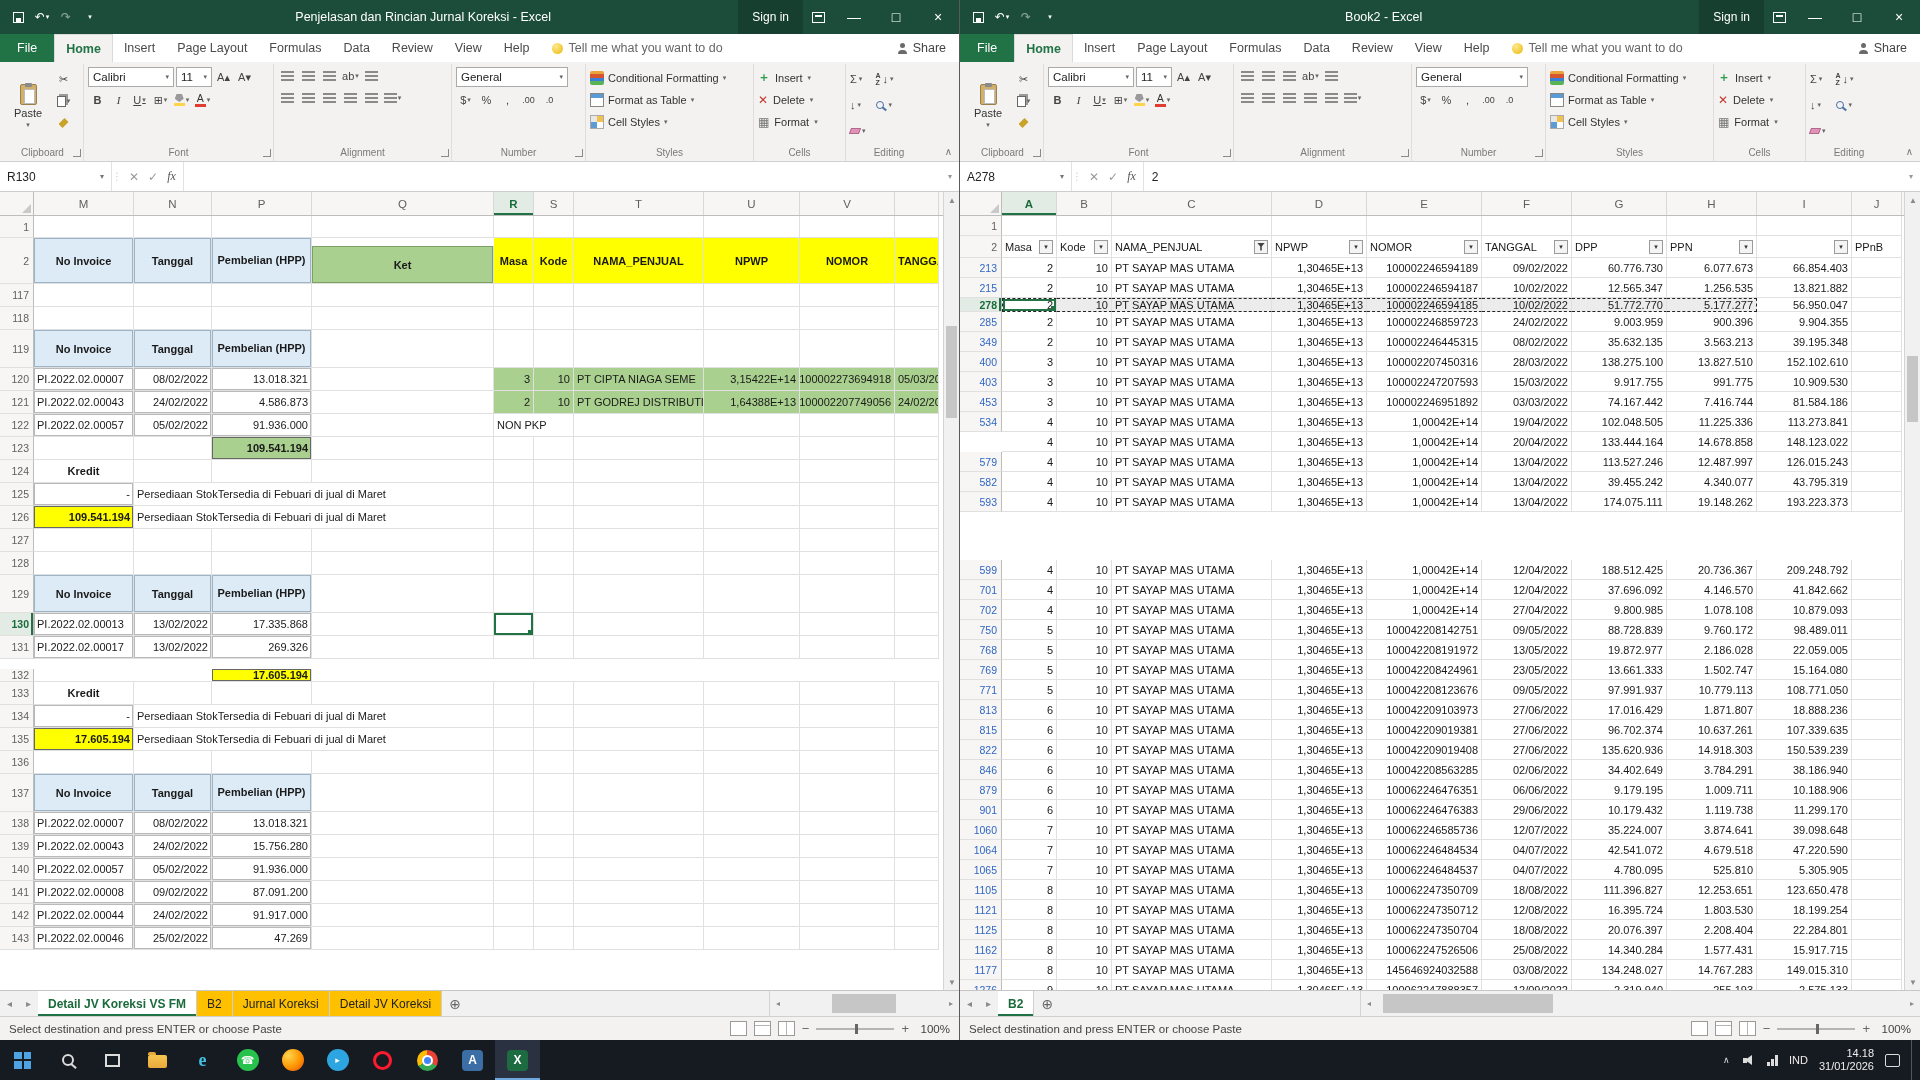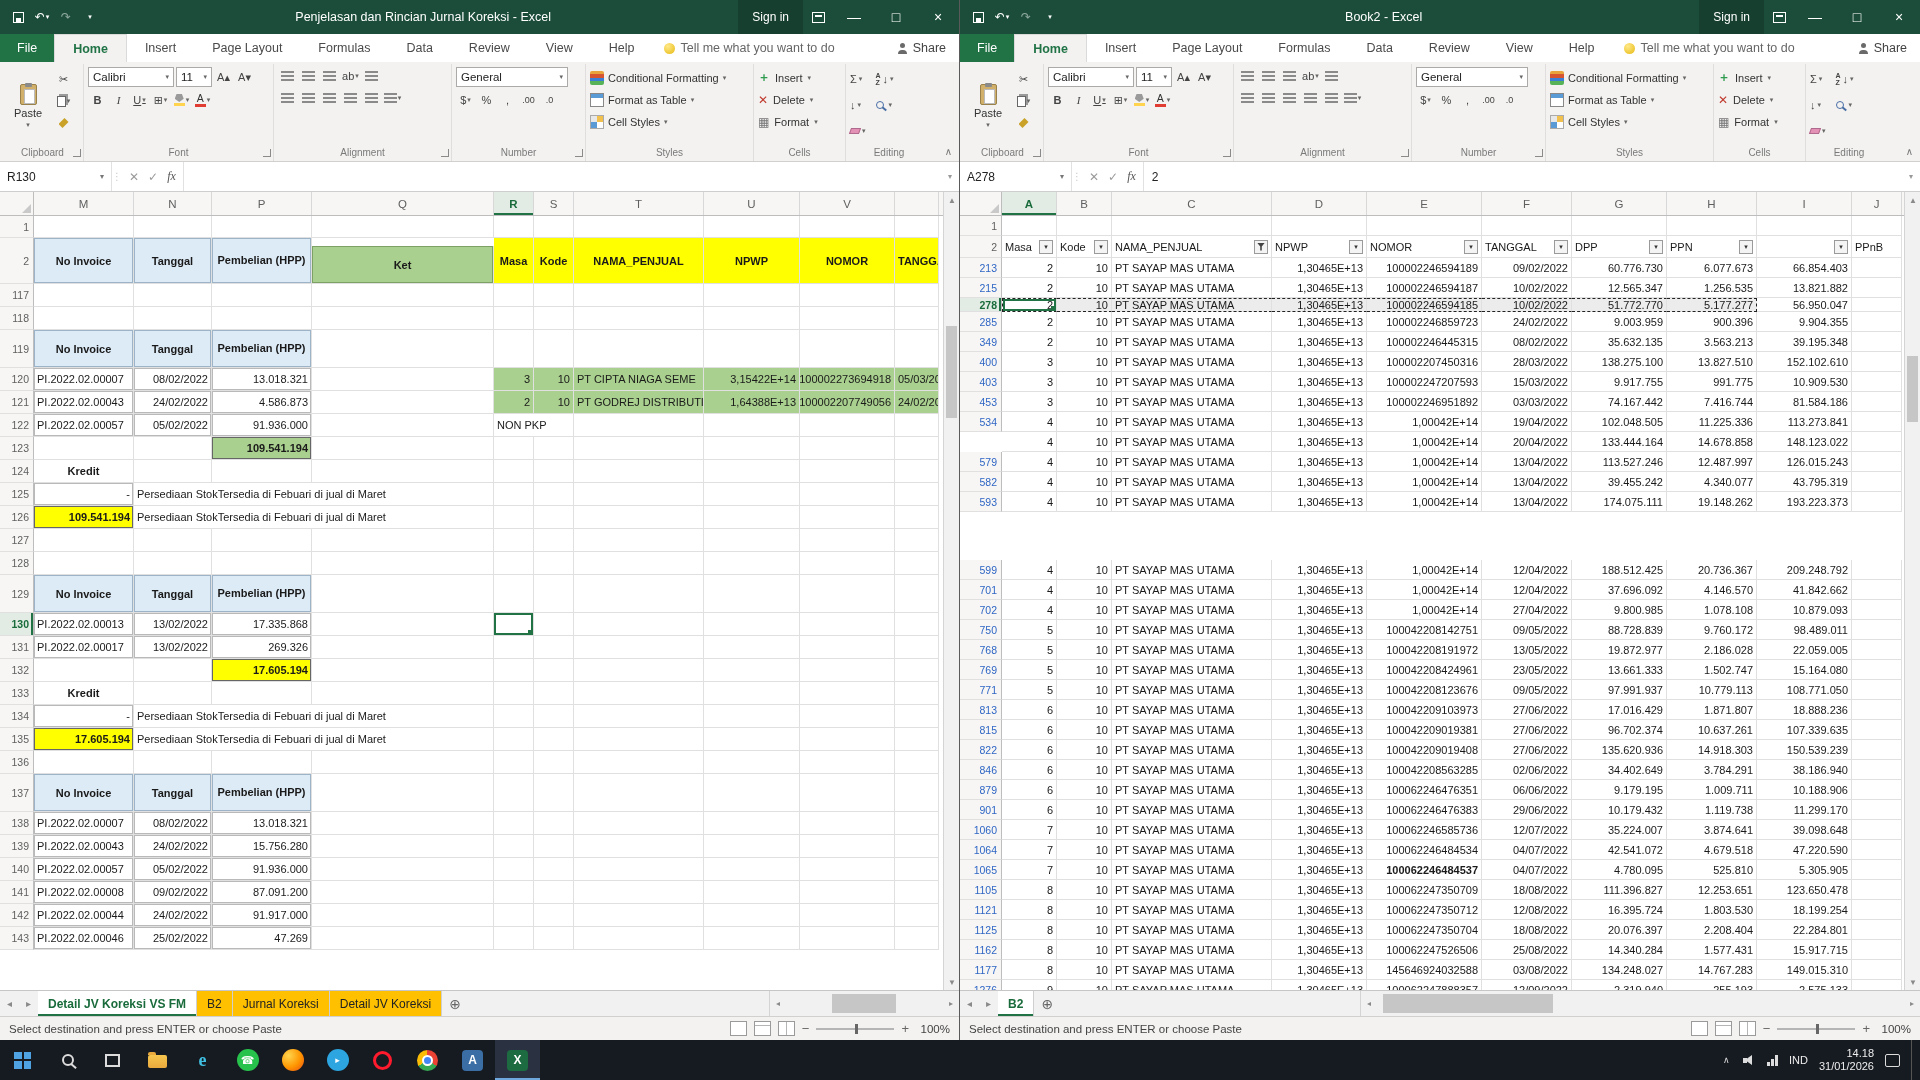--- a/index.html
+++ b/index.html
@@ -21,21 +21,21 @@
 .signin-btn{height:100%;display:flex;align-items:center;padding:0 14px;font-size:12px;background:rgba(0,0,0,.18);cursor:default;}
 .ic-ribbonopts{width:13px;height:11px;border:1px solid #fff;position:relative;}
 .ic-ribbonopts::after{content:'';position:absolute;top:2px;left:2px;right:2px;height:2px;background:#fff;}
 .win-ctrls{display:flex;height:100%;}
 .win-btn{width:42px;height:100%;display:flex;align-items:center;justify-content:center;font-size:14px;}
 
 
 .ribbon-tabs{height:28px;background:#fff;display:flex;align-items:stretch;flex-shrink:0;font-size:12.5px;color:#4a4a4a;}
 .file-tab{background:#217346;color:#fff;display:flex;align-items:center;padding:0 17px;}
 .rtabs{display:flex;}
-.rtab{display:flex;align-items:center;padding:0 18px;white-space:nowrap;}
+.rtab{display:flex;align-items:center;padding:0 11px;white-space:nowrap;}
 .rtab.active{color:#217346;font-weight:bold;background:#f3f2f1;border:1px solid #dadada;border-bottom:none;}
 .tellme{display:flex;align-items:center;gap:5px;margin-left:12px;color:#666;white-space:nowrap;}
 .bulb{width:11px;height:11px;border-radius:50%;background:radial-gradient(circle at 35% 30%,#ffe98a,#e8b90f);flex-shrink:0;}
 .share{margin-left:auto;display:flex;align-items:center;gap:5px;padding:0 13px;color:#444;}
 .ic-person{width:11px;height:11px;position:relative;flex-shrink:0;}
 .ic-person::before{content:'';position:absolute;top:0;left:3px;width:5px;height:5px;border-radius:50%;background:#6a6a6a;}
 .ic-person::after{content:'';position:absolute;bottom:0;left:1px;width:9px;height:4px;border-radius:4px 4px 0 0;background:#6a6a6a;}
 
 
 .ribbon{height:100px;background:#f3f2f1;display:flex;padding:2px 2px 0;flex-shrink:0;border-bottom:1px solid #d2d0ce;position:relative;}
@@ -670,21 +670,21 @@
               <div class="cell s-bd s-r" style="width: 78px;">13/02/2022</div>
               <div class="cell s-bd s-r" style="width: 100px;">269.326</div>
               <div class="cell" style="width: 182px;"></div>
               <div class="cell" style="width: 40px;"></div>
               <div class="cell" style="width: 40px;"></div>
               <div class="cell" style="width: 130px;"></div>
               <div class="cell" style="width: 96px;"></div>
               <div class="cell" style="width: 95px;"></div>
               <div class="cell" style="width: 44px;"></div>
             </div>
-            <div class="row" style="height: 23px;">
+            <div class="row" style="height: 23px; align-items: flex-end;">
               <div class="row-h" style="width: 34px;">132</div>
               <div class="cell" style="width: 100px;"></div>
               <div class="cell" style="width: 78px;"></div>
               <div class="cell s-y s-b s-r s-bx" style="width: 100px;">17.605.194</div>
               <div class="cell" style="width: 182px;"></div>
               <div class="cell" style="width: 40px;"></div>
               <div class="cell" style="width: 40px;"></div>
               <div class="cell" style="width: 130px;"></div>
               <div class="cell" style="width: 96px;"></div>
               <div class="cell" style="width: 95px;"></div>
@@ -1562,21 +1562,21 @@
               <div class="cell s-r" style="width: 90px;">4.679.518</div>
               <div class="cell s-r" style="width: 95px;">47.220.590</div>
               <div class="cell" style="width: 50px;"></div>
             </div>
             <div class="row" style="height: 20px;">
               <div class="row-h blue" style="width: 42px;">1065</div>
               <div class="cell s-r" style="width: 55px;">7</div>
               <div class="cell s-r" style="width: 55px;">10</div>
               <div class="cell" style="width: 160px;">PT SAYAP MAS UTAMA</div>
               <div class="cell s-r" style="width: 95px;">1,30465E+13</div>
-              <div class="cell s-r" style="width: 115px; font-weight: bold;">100062246484537</div>
+              <div class="cell s-r" style="width: 115px;">100062246484537</div>
               <div class="cell s-r" style="width: 90px;">04/07/2022</div>
               <div class="cell s-r" style="width: 95px;">4.780.095</div>
               <div class="cell s-r" style="width: 90px;">525.810</div>
               <div class="cell s-r" style="width: 95px;">5.305.905</div>
               <div class="cell" style="width: 50px;"></div>
             </div>
             <div class="row" style="height: 20px;">
               <div class="row-h blue" style="width: 42px;">1105</div>
               <div class="cell s-r" style="width: 55px;">8</div>
               <div class="cell s-r" style="width: 55px;">10</div>

